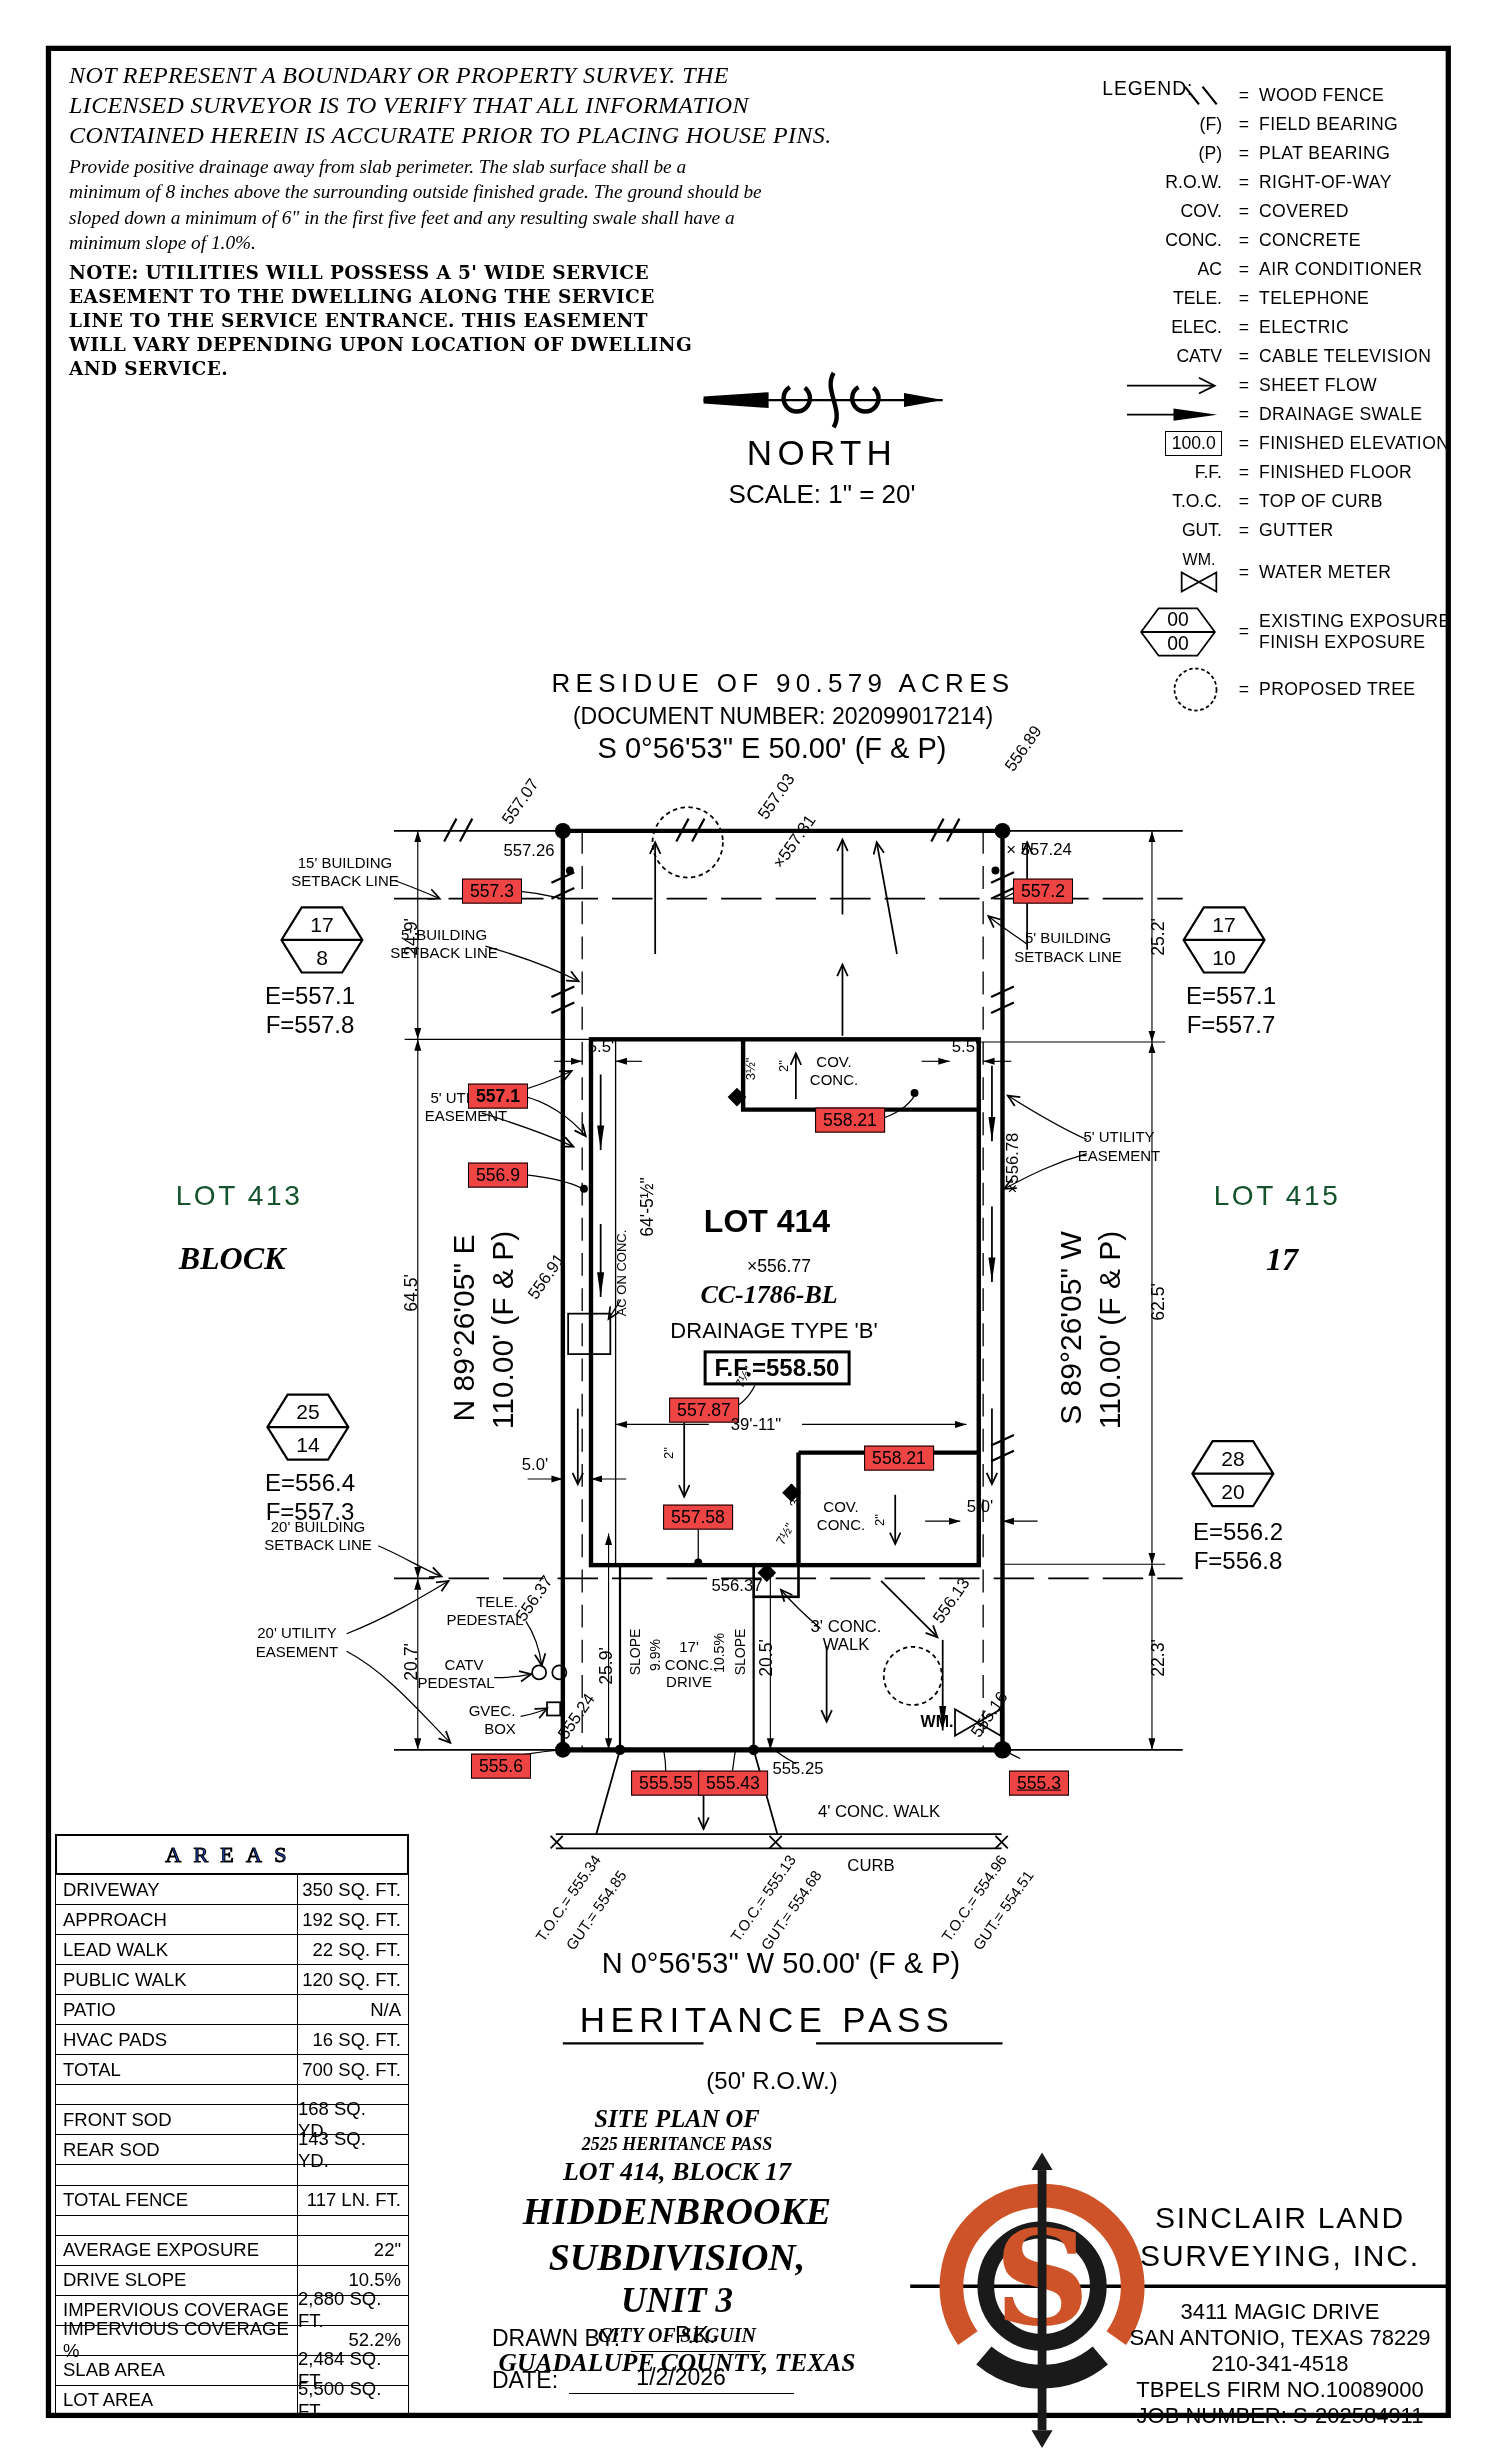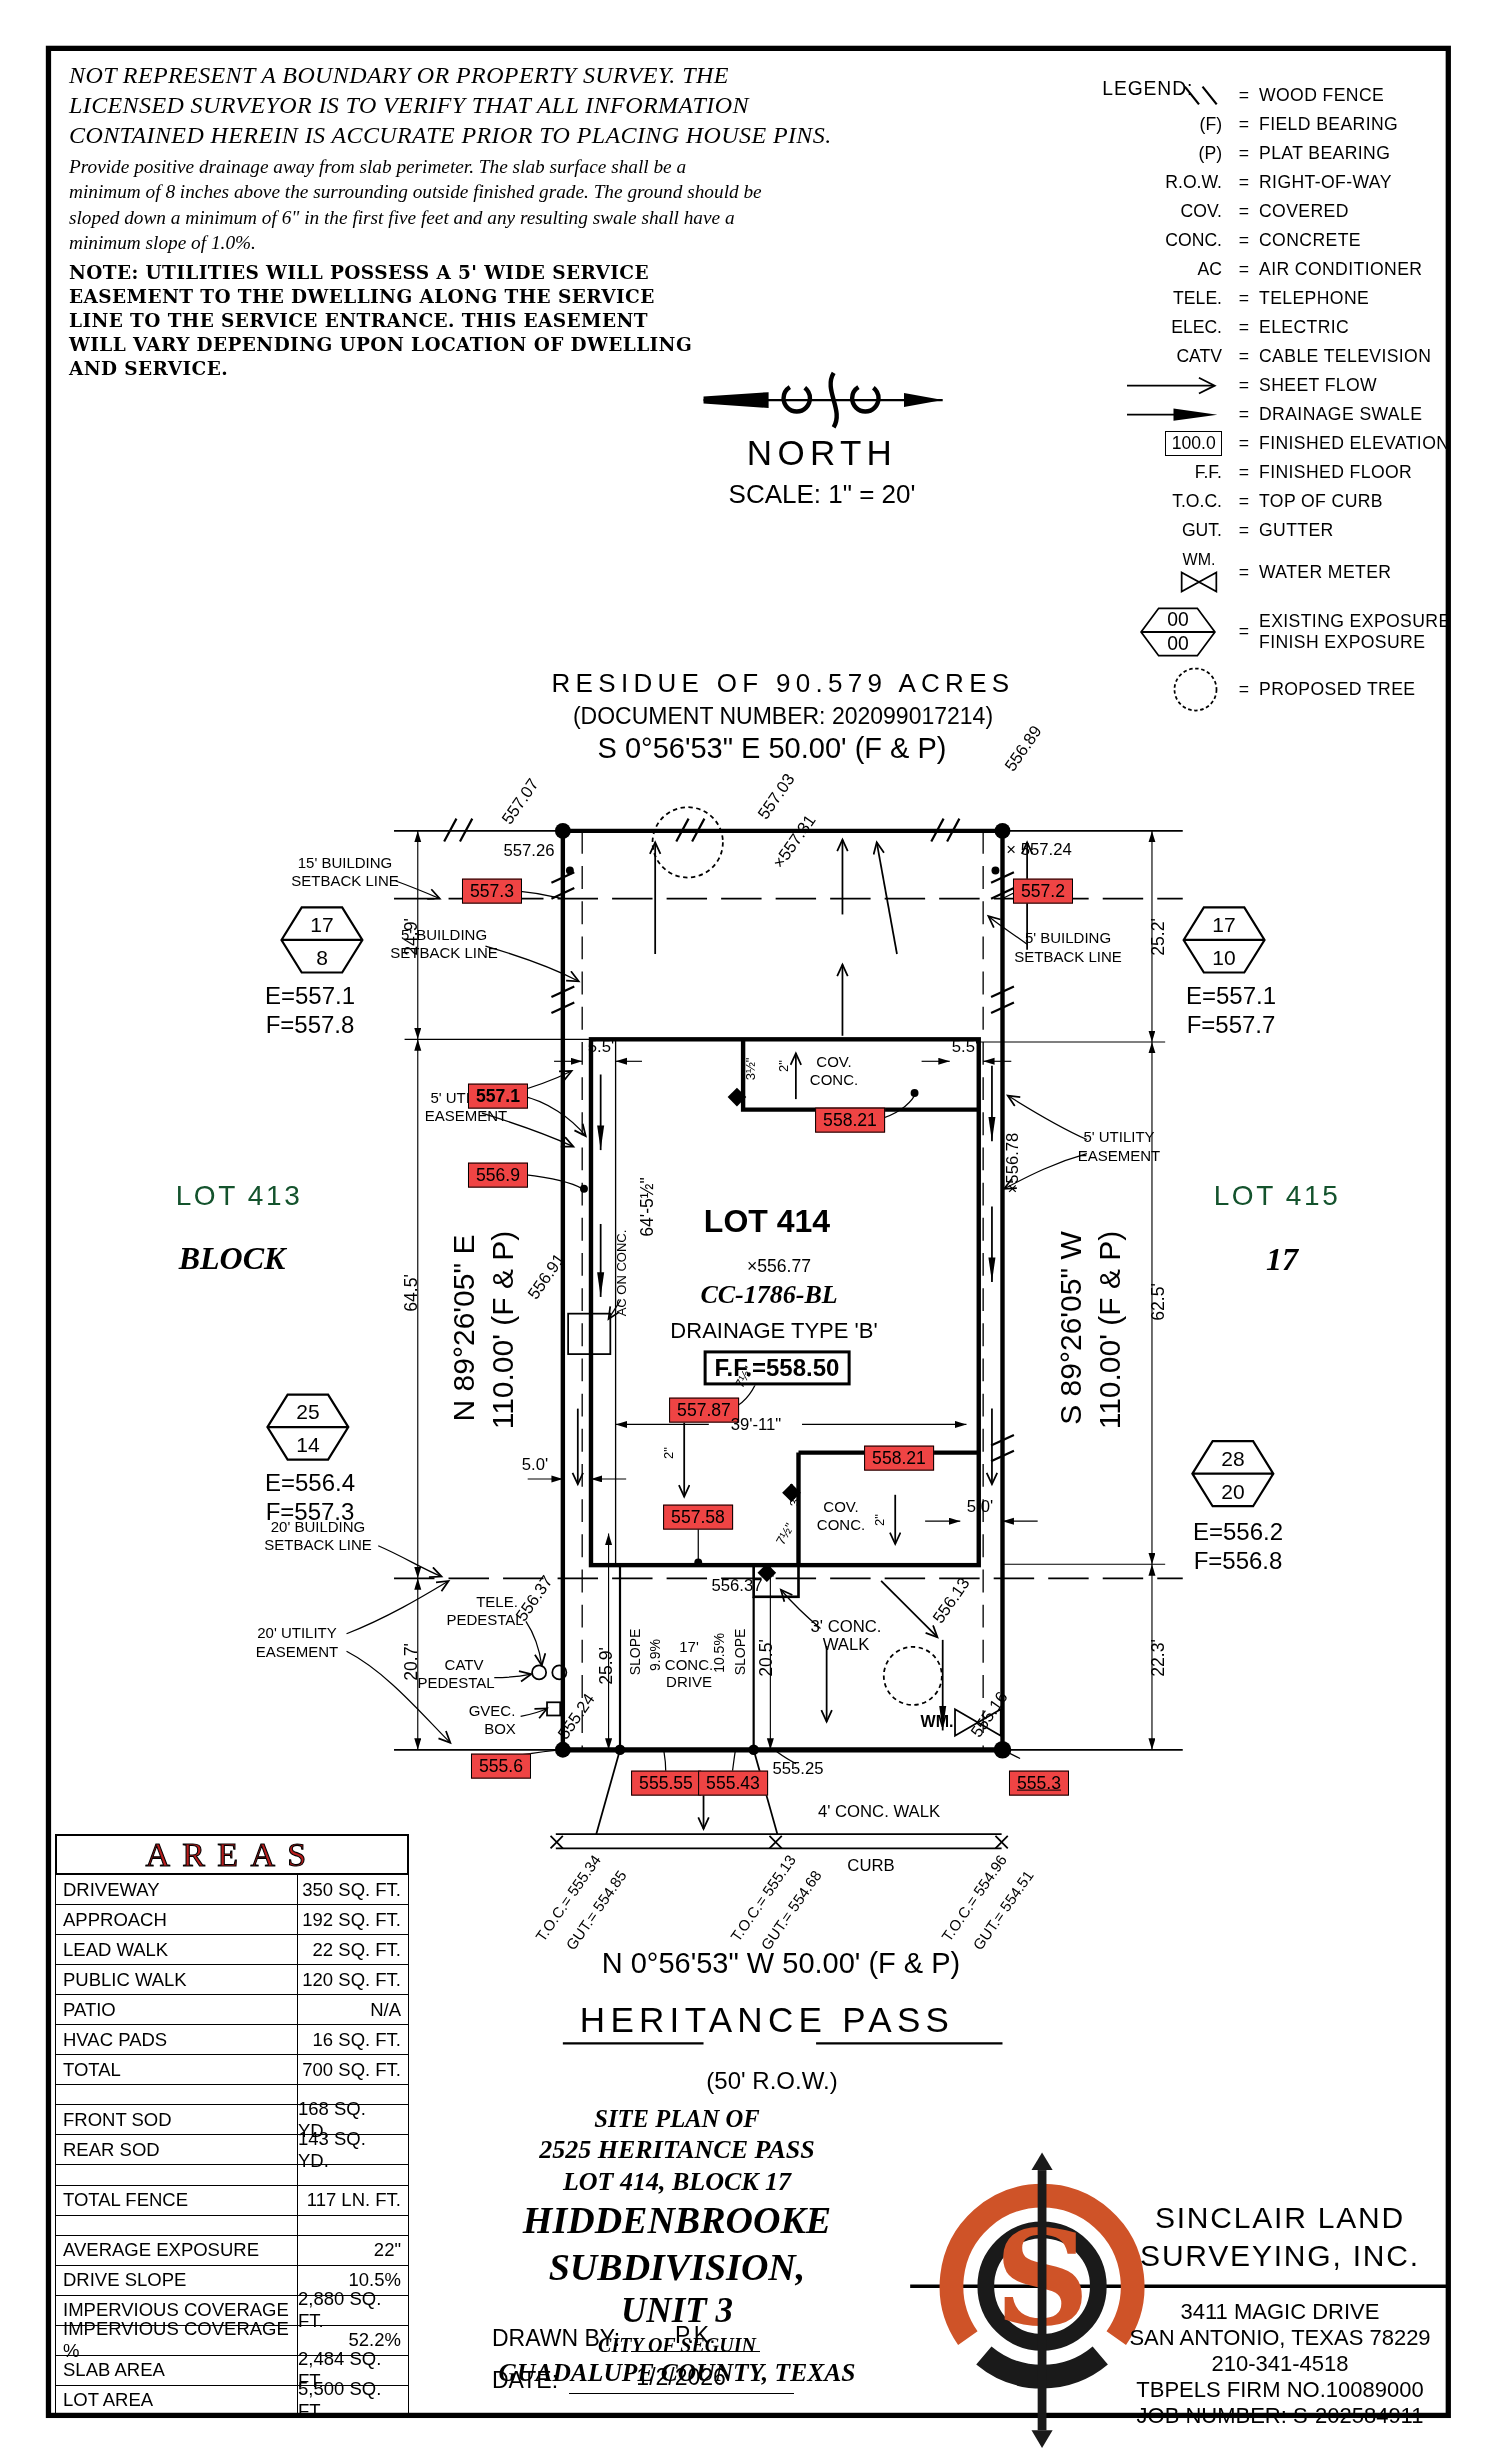--- a/index.html
+++ b/index.html
@@ -32,32 +32,32 @@
   .lg-sym{width:132px;text-align:right;padding-right:7px;font-size:17.6px;flex:none;display:flex;justify-content:flex-end;align-items:center;}
   .lg-sym .txt{white-space:nowrap;}
   .lg-sym .bx{border:1.3px solid #000;padding:0.9px 5.3px;}
   .lg-eq{width:30px;text-align:center;font-size:17.6px;flex:none;}
   .lg-lab{font-size:17.6px;letter-spacing:0.4px;line-height:21px;}
   .wmcell{display:flex;flex-direction:column;align-items:center;}
   .wmcell span{font-size:16px;}
   
   #areas{left:55px;top:1834px;width:354px;}
   #areas .hd{border:2.2px solid #000;height:37px;display:flex;align-items:center;justify-content:center;
-     font-family:"Liberation Serif",serif;font-size:34px;letter-spacing:12.3px;color:#b91c1c;
+     font-family:"Liberation Serif",serif;font-size:22px;letter-spacing:12.3px;color:#1d4ed8;
      -webkit-text-stroke:1.1px #000;text-stroke:1.1px #000;}
   .arow{display:flex;height:29px;border:1.8px solid #000;border-top:0;font-size:18.5px;align-items:stretch;}
   .arow.sep{height:19.3px;}
   .al{width:234px;padding-left:7px;border-right:1.8px solid #000;display:flex;align-items:center;flex:none;}
   .av{flex:1;display:flex;align-items:center;justify-content:flex-end;padding-right:7px;}
   
   #titleblock{left:413px;top:2104px;width:528px;text-align:center;font-family:"Liberation Serif",serif;
      font-style:italic;font-weight:bold;}
   #titleblock div{line-height:1.22;}
   #titleblock div:nth-child(1){font-size:24.6px;}
-  #titleblock div:nth-child(2){font-size:26px;font-family:Liberation Serif, serif;}
+  #titleblock div:nth-child(2){font-size:18px;font-family:Liberation Serif, serif;}
   #titleblock div:nth-child(3){font-size:26px;}
   #titleblock div:nth-child(4){font-size:38px;}
   #titleblock div:nth-child(5){font-size:35px;}
   #titleblock div:nth-child(6){font-size:20px;}
   #titleblock div:nth-child(7){font-size:25.5px;}
   #signoff{left:492px;top:2322px;width:422px;font-size:23px;}
   #signoff .row{display:flex;align-items:flex-end;margin-bottom:12.3px;}
   #signoff .lab{margin-right:10.6px;}
   #signoff .val{border-bottom:1.8px solid #000;text-align:center;padding:0 16px 1.8px 16px;min-width:97px;}
   #signoff .val.wide{min-width:193px;}

